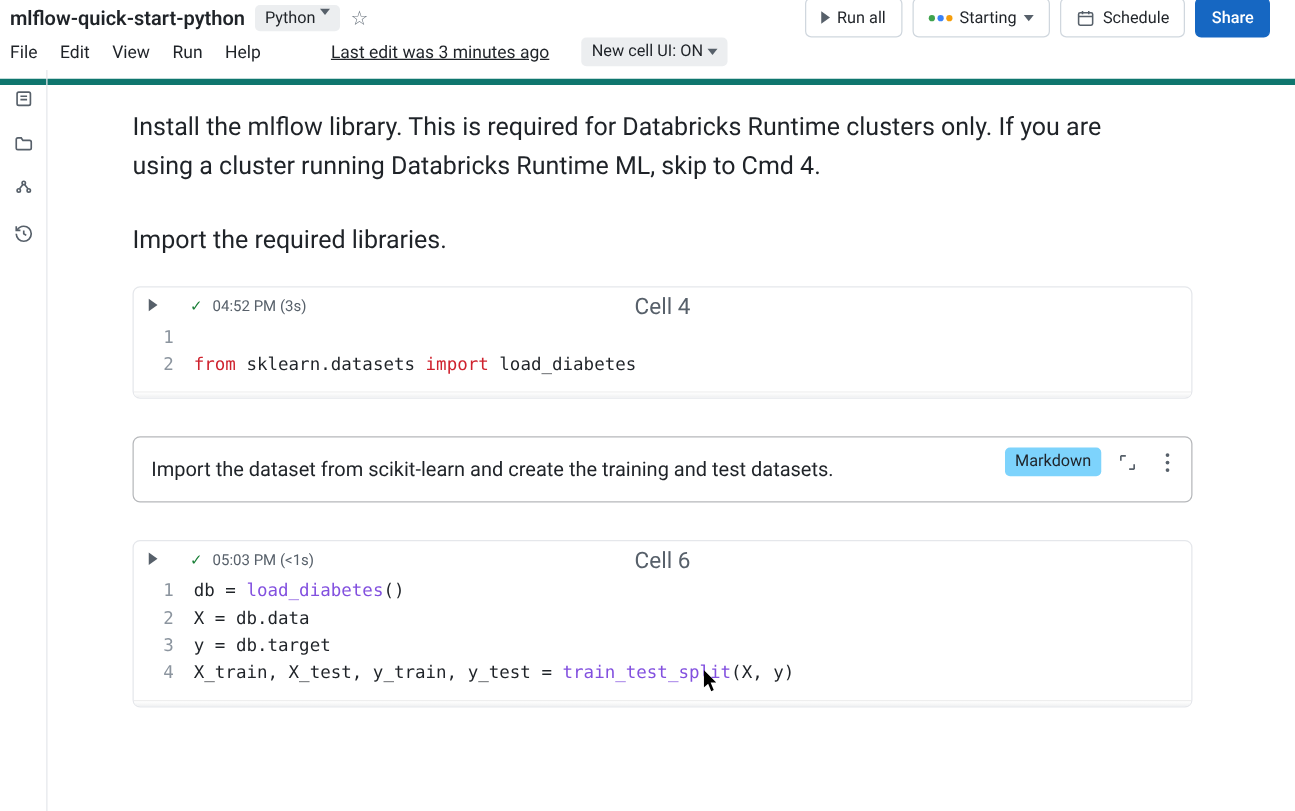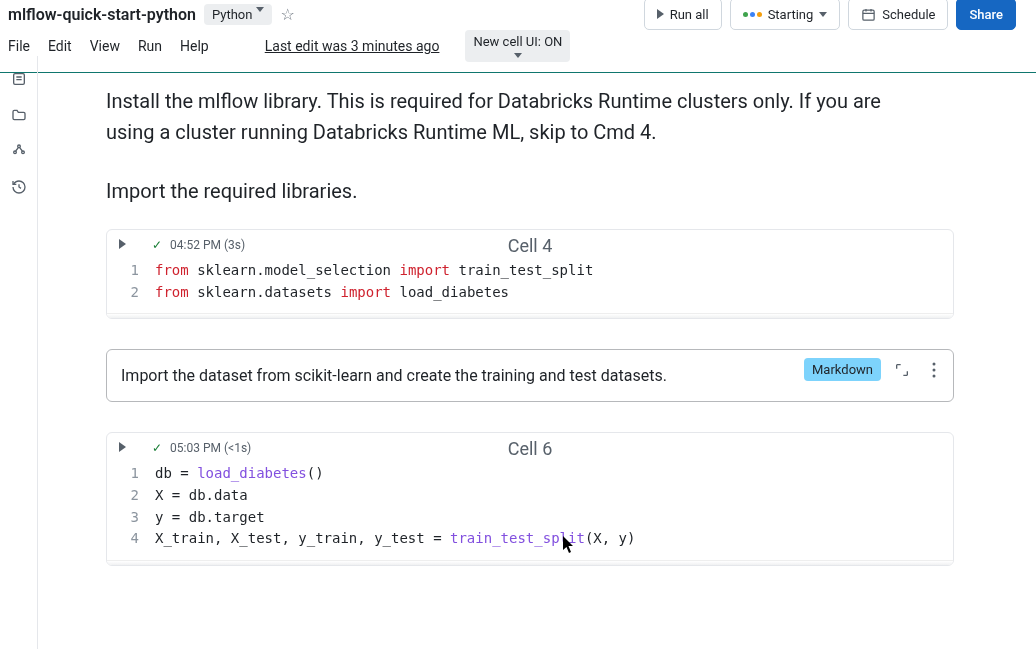--- a/index.html
+++ b/index.html
@@ -11,24 +11,24 @@
   .star { color:#6e7781; font-size:16px; cursor:pointer;}
   .spacer { flex:1; }
   
   .topright { display:flex; gap:8px; align-items:center; padding-right:10px;}
   .btn { border:1px solid #d0d7de; background:#fff; border-radius:5px; padding:6px 12px; font-size:13px; display:flex; align-items:center; gap:6px; cursor:pointer; height:32px;}
   .btn.primary { background:#1667c2; color:#fff; border-color:#1667c2; font-weight:500;}
   .dots { display:inline-flex; gap:2px; }
   .dot { width:5px; height:5px; border-radius:50%; }
   .dot.g{background:#3fa34d;} .dot.b{background:#3b82f6;} .dot.o{background:#f59e0b;}
   
-  .menubar { display:flex; align-items:center; gap:18px; padding:6px 8px 10px 8px; border-bottom:1px solid #0f766e; font-size:14px;text-align:center;}
+  .menubar { display:flex; align-items:center; gap:18px; padding:6px 8px 10px 8px; border-bottom:5px solid #0f766e; font-size:14px;text-align:center;}
   .menuitem { cursor:pointer; }
   .lastedit { text-decoration:underline; color:#1f2328; cursor:pointer;padding-left:38px;}
-  .newcell { background:#eceef0; border-radius:4px; padding:4px 8px; display:flex; align-items:center; gap:4px; cursor:pointer; font-size:13px; margin-left:8px;flex-direction:column;}
+  .newcell { background:#eceef0; border-radius:4px; padding:4px 8px; display:flex; align-items:center; gap:4px; cursor:pointer; font-size:13px; margin-left:8px;}
   
   .leftrail { position:absolute; left:0; top:56px; bottom:0; width:38px; border-right:1px solid #e5e7eb; display:flex; flex-direction:column; align-items:center; gap:18px; padding-top:14px;}
   .railicon { width:18px; height:18px; color:#57606a; cursor:pointer; display:flex; align-items:center; justify-content:center;}
   
   .content { position:absolute; left:38px; right:0; top:56px; bottom:0; overflow:auto; padding:30px 30px 20px 68px;}
   
   .mdtext { font-size:20px; line-height:1.55; color:#1f2328; margin-bottom:28px; max-width:820px;}
   
   .cell { border:1px solid #e5e7eb; border-radius:6px; margin-bottom:30px; background:#fff; position:relative; max-width:848px;}
   .cellhead { display:flex; align-items:center; padding:8px 12px 4px 12px; font-size:12px; color:#57606a; position:relative;}
@@ -139,21 +139,20 @@
   <div class="cell">
     <div class="cellhead">
       <span class="runbtn"><span class="play"></span></span>
       <span class="check">✓</span>
       <span>04:52 PM (3s)</span>
       <span class="celllabel">Cell 4</span>
     </div>
     <div class="code">
       <div class="codeline">
           <span class="ln">1</span>
-          <span><span class="kw">from </span><span>sklearn.model_selection </span><span class="kw">import </span><span>train_test_split</span></span>
         </div>
       <div class="codeline">
           <span class="ln">2</span>
           <span><span class="kw">from </span><span>sklearn.datasets </span><span class="kw">import </span><span>load_diabetes</span></span>
         </div>
     </div>
     <div class="cellbottom"></div>
   </div>
 
   <div class="mdcell">

